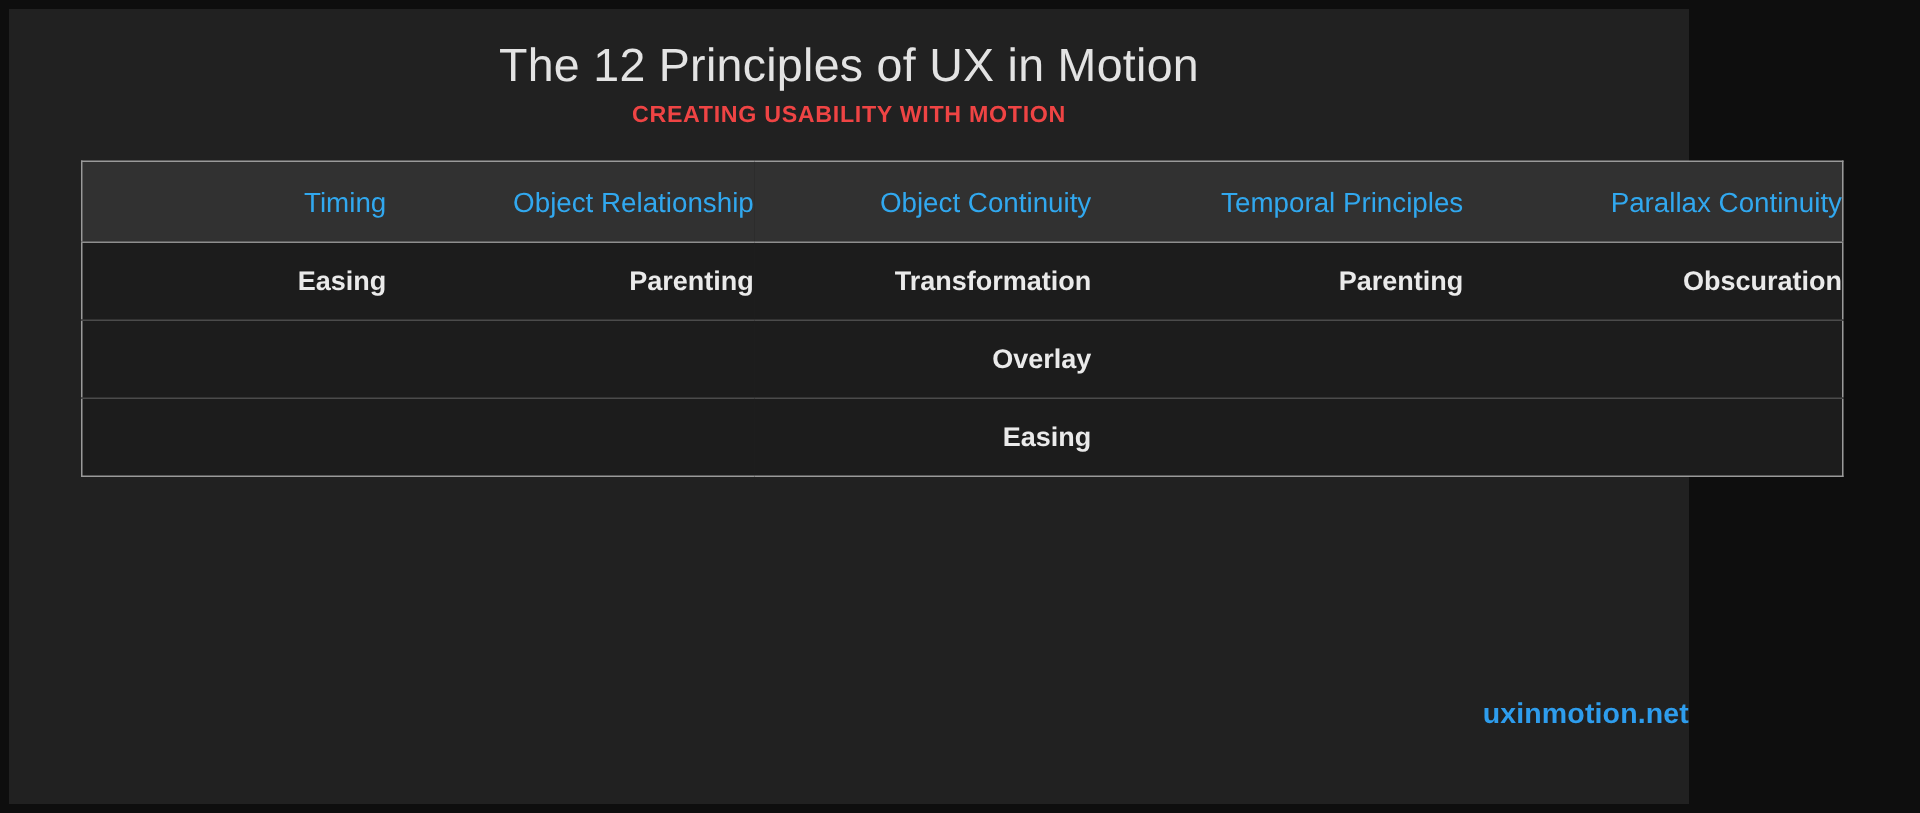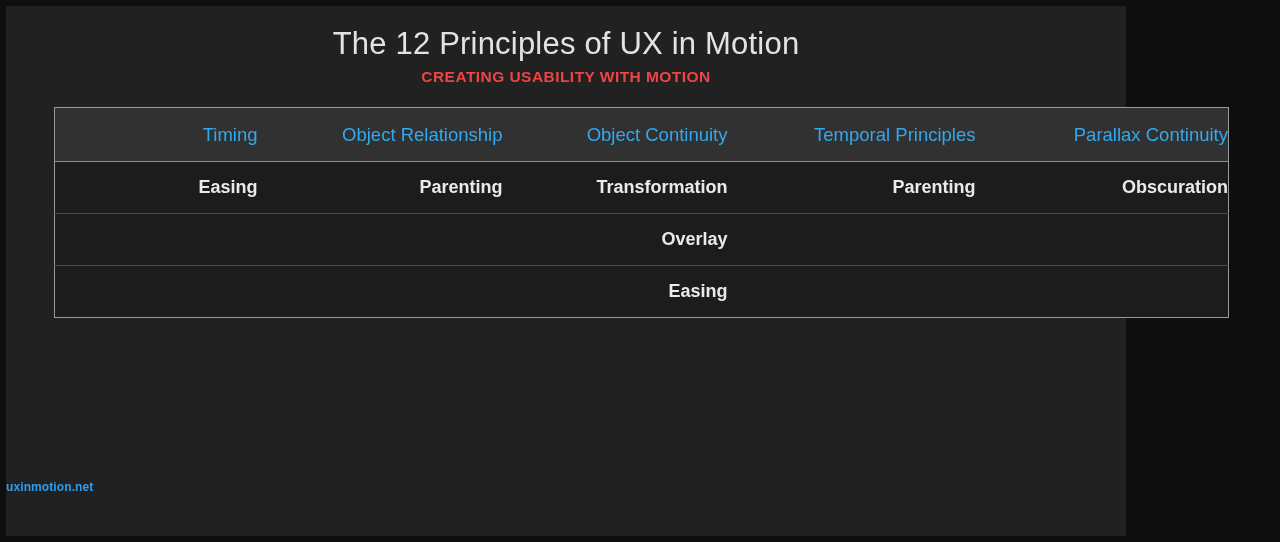--- a/index.html
+++ b/index.html
@@ -100,24 +100,24 @@
   }
 
   .matrix tbody tr:last-child td {
     border-bottom: 0;
   }
 
   
   .footer-link {
     position: absolute;
     left: 0;
-    top: 474px;
+    top: 460px;
     width: 100%;
-    text-align: left;
-    font-size: 12px;
+    text-align: right;
+    font-size: 19px;
     font-weight: bold;
     color: #2e9ded;
     text-decoration: none;
     letter-spacing: 0.1px;
   }
 </style>
 </head>
 <body>
 
 <div id="slide">

